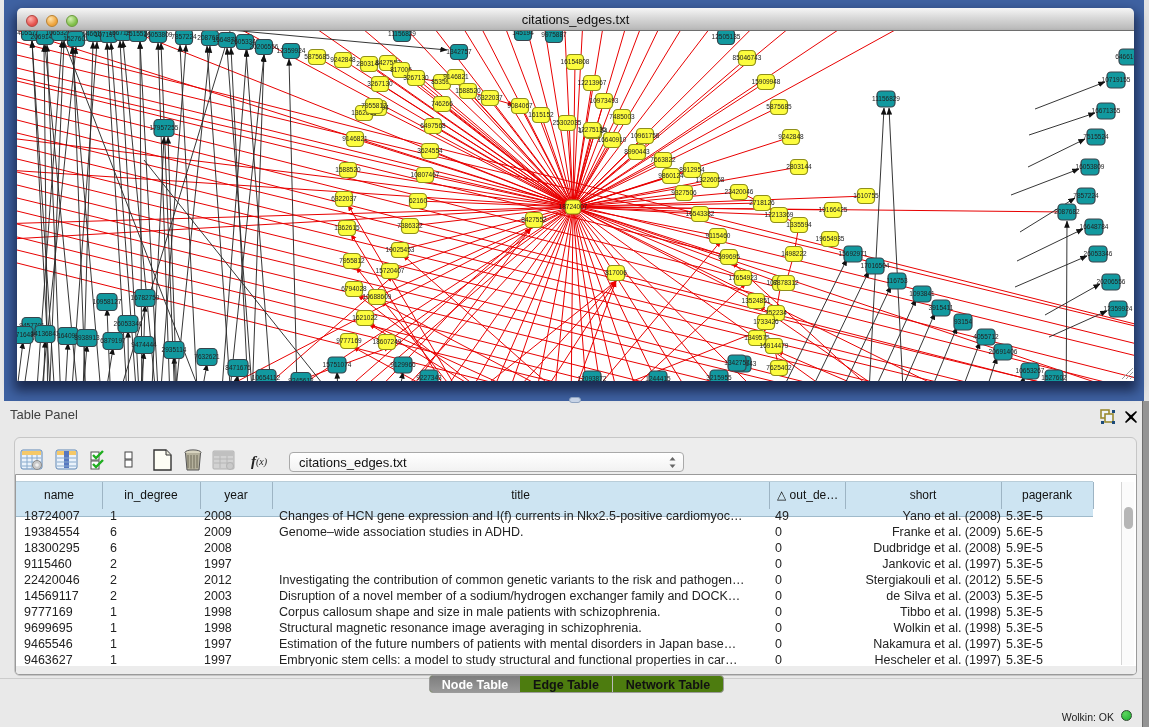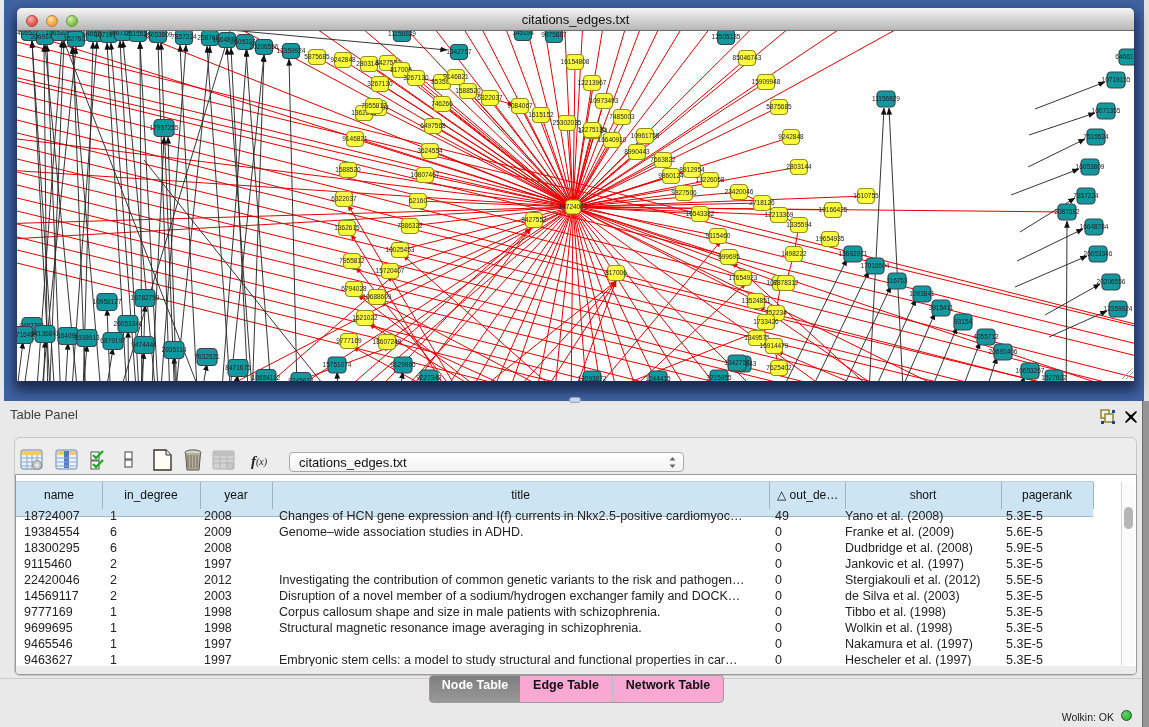--- a/index.html
+++ b/index.html
@@ -19,25 +19,25 @@
 .combo {position:absolute;left:289px;top:452px;width:395px;height:20px;background:linear-gradient(#fff,#f2f2f2);
  border:1px solid #a9a9a9;border-radius:4px;font-size:13px;color:#111;padding:2px 0 0 9px}
 .scrollpane {position:absolute;left:15px;top:474px;width:1122px;height:201px;background:#fff;
  border:1px solid #9a9a9a;border-radius:0 0 4px 4px}
 .thead {position:absolute;left:16px;top:481px;width:1077px;height:36px;background:#cde4f2;
  border-top:1px solid #b9cdd9;border-bottom:1px solid #9fbacb}
 .thead span {position:absolute;top:6px;font-size:12px;color:#111;text-align:center}
 .tsep {position:absolute;top:0;width:1px;height:27px;background:#9db4c4}
 .trow {position:absolute;left:16px;width:1077px;height:16px;font-size:12.5px;color:#222}
 .trow span {position:absolute;white-space:nowrap;overflow:hidden}
-.ctr {text-align:left}
+.ctr {text-align:right}
 .vsb {position:absolute;left:1121px;top:482px;width:13px;height:183px;background:#fbfbfb;border-left:1px solid #d5d5d5}
 .vsb .thumb {position:absolute;left:2px;top:25px;width:9px;height:22px;border-radius:5px;background:#b6b6b6}
-.tabs {position:absolute;left:429px;top:675px;height:28px;border:1px solid #9b9b9b;border-radius:4px;
- background:#f9a8d4;display:flex;overflow:hidden;font-size:12.5px}
+.tabs {position:absolute;left:429px;top:675px;height:18px;border:1px solid #9b9b9b;border-radius:4px;
+ background:#4d7c0f;display:flex;overflow:hidden;font-size:12.5px}
 .tab {padding:2px 0 0 0;text-align:center;color:#111;font-weight:bold}
 .tab.sel {background:linear-gradient(#7e7e7e,#989898);color:#fff}
 .mem {position:absolute;right:35px;top:711px;font-size:10.5px;color:#222}
 .memdot {position:absolute;left:1121px;top:710px;width:11px;height:11px;border-radius:50%;
  background:radial-gradient(circle at 35% 30%, #5fd45f, #2cb93a 75%);border:1px solid #2e4a2e}
 </style></head><body>
 <div class="desktop"></div>
 <div class="rightstrip"></div>
 <div class="win">
  <div class="titlebar">
@@ -749,20 +749,21 @@
 <span style="left:188px">1998</span>
     <span style="left:263px">Structural magnetic resonance image averaging in schizophrenia.</span>
 <span style="left:759px">0</span>
     <span class="ctr" style="left:829px;width:156px">Wolkin et al. (1998)</span>
 <span style="left:990px">5.3E-5</span>
   </div>
 <div class="trow" style="top:637px">
 <span style="left:8px">9465546</span>
     <span style="left:94px">1</span>
 <span style="left:188px">1997</span>
+    <span style="left:263px">Estimation of the future numbers of patients with mental disorders in Japan base…</span>
 <span style="left:759px">0</span>
     <span class="ctr" style="left:829px;width:156px">Nakamura et al. (1997)</span>
 <span style="left:990px">5.3E-5</span>
   </div>
 <div class="trow" style="top:653px">
 <span style="left:8px">9463627</span>
     <span style="left:94px">1</span>
 <span style="left:188px">1997</span>
     <span style="left:263px">Embryonic stem cells: a model to study structural and functional properties in car…</span>
 <span style="left:759px">0</span>

